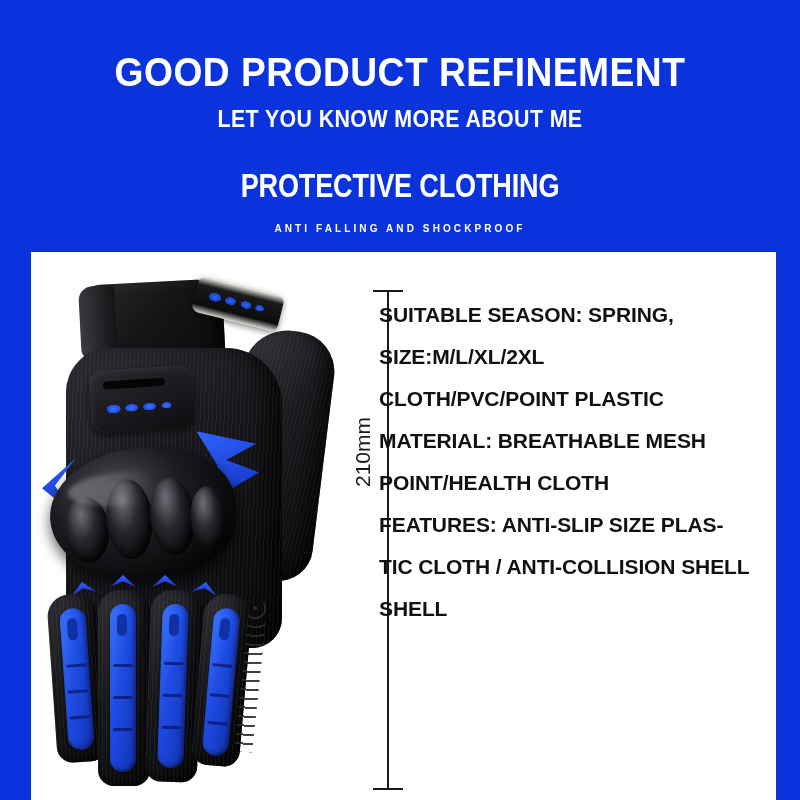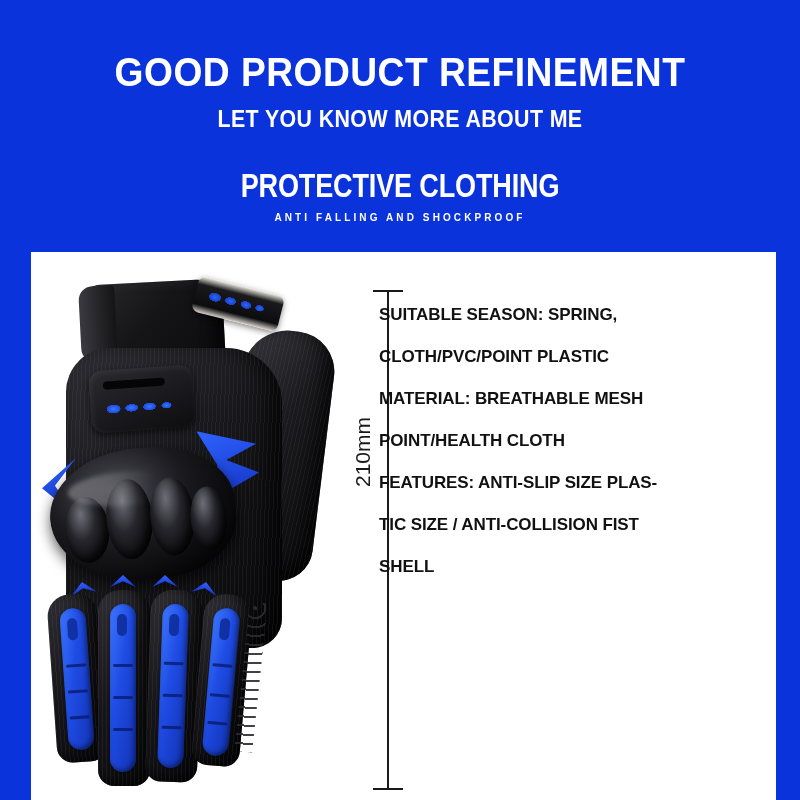--- a/index.html
+++ b/index.html
@@ -44,21 +44,21 @@
     line-height:1.0;
     transform:scaleX(0.82);
     white-space:nowrap;
   }
   .band2-sub {
     color:#ffffff;
     font-size:10px;
     font-weight:700;
     letter-spacing:3.1px;
     line-height:1.0;
-    margin-top:11px;
+    margin-top:22px;
     white-space:nowrap;
   }
 
   
   .card {
     position:absolute;
     left:31px;
     top:252px;
     width:745px;
     height:548px;
@@ -254,21 +254,21 @@
     transform:rotate(-90deg);
     white-space:nowrap;
   }
 
   
   .specs {
     position:absolute; left:348px; top:42px; width:392px;
   }
   .spec-line {
     color:#111111;
-    font-size:17px;
+    font-size:21px;
     font-weight:700;
     line-height:42px;
     letter-spacing:-0.1px;
     white-space:nowrap;
   }
 </style>
 </head>
 <body>
 
 <div class="header">
@@ -358,21 +358,22 @@
 
   <div class="dim">
     <div class="dim-cap dim-cap-top"></div>
     <div class="dim-line"></div>
     <div class="dim-cap dim-cap-bot"></div>
     <div class="dim-label">210mm</div>
   </div>
 
   <div class="specs">
     <div class="spec-line">SUITABLE SEASON: SPRING,</div>
+    <div class="spec-line">SIZE:M/L/XL/2XL</div>
     <div class="spec-line">CLOTH/PVC/POINT PLASTIC</div>
     <div class="spec-line">MATERIAL: BREATHABLE MESH</div>
     <div class="spec-line">POINT/HEALTH CLOTH</div>
     <div class="spec-line">FEATURES: ANTI-SLIP SIZE PLAS-</div>
-    <div class="spec-line">TIC SIZE / ANTI-COLLISION FIST</div>
+    <div class="spec-line">TIC CLOTH / ANTI-COLLISION SHELL</div>
     <div class="spec-line">SHELL</div>
   </div>
 
 </div>
 
 </body></html>

